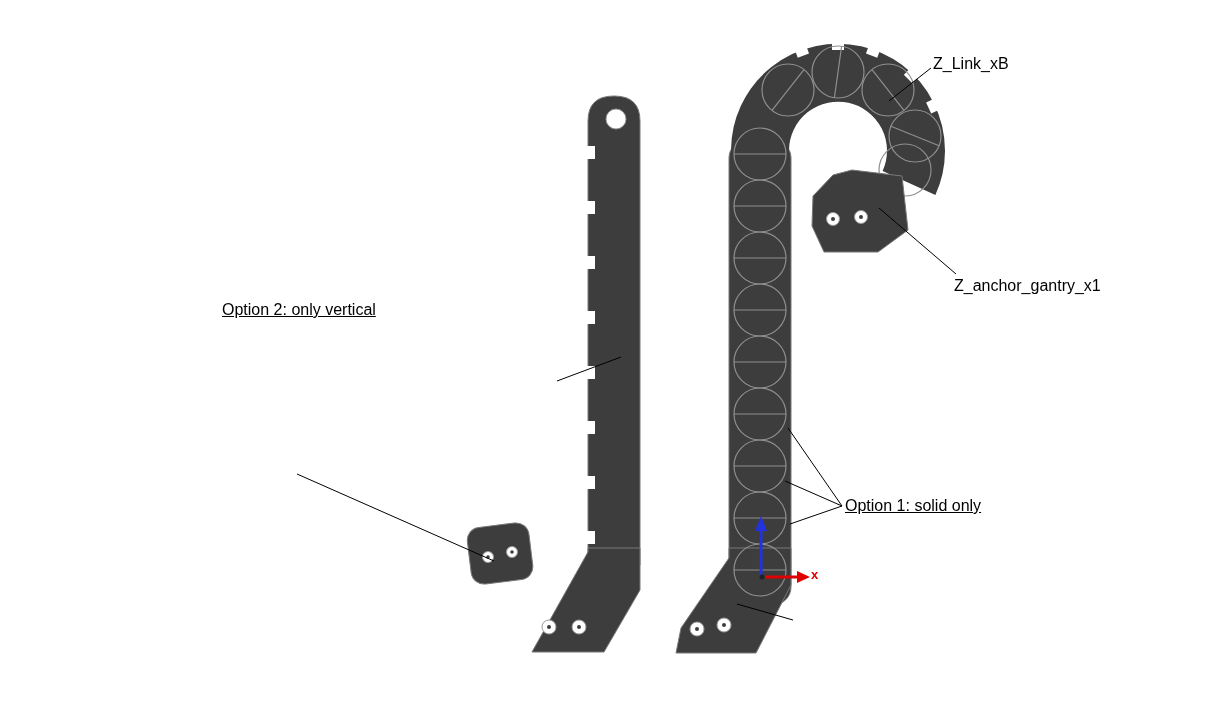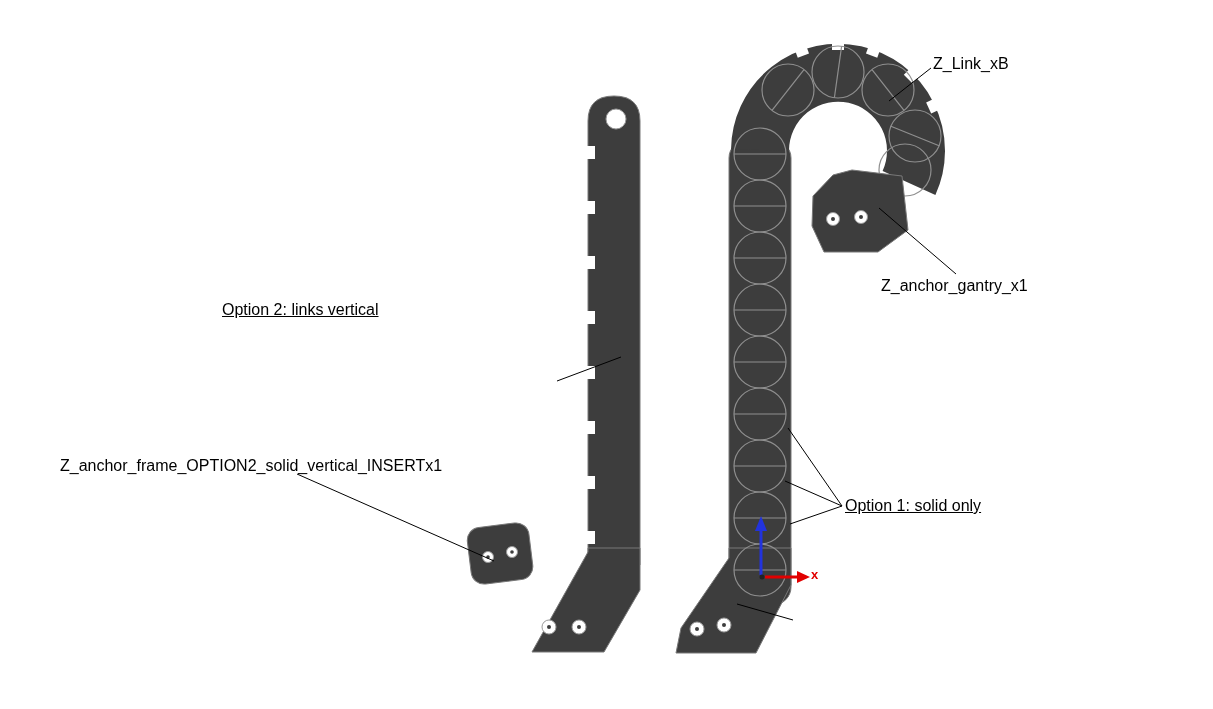--- a/index.html
+++ b/index.html
@@ -157,25 +157,24 @@
         <line x1="765" y1="577" x2="798" y2="577" stroke="#e10000" stroke-width="3"></line>
         <polygon points="810,577 797,571 797,583"></polygon>
       </g>
       <circle cx="762" cy="577" r="2.5" fill="#222222"></circle>
     </g>
 
   </svg>
 
   <div class="label" style="left:933px;top:55px">Z_Link_xB</div>
 
-  <div class="label" style="left:881px;top:277px">Z_anchor_gantry_x1</div>
+  <div class="label" style="left:954px;top:277px">Z_anchor_gantry_x1</div>
 
-  <div class="label underline" style="left:222px;top:301px">Option 2: links vertical</div>
+  <div class="label underline" style="left:222px;top:301px">Option 2: only vertical</div>
 
 
-  <div class="label" style="left:60px;top:457px">Z_anchor_frame_OPTION2_solid_vertical_INSERTx1</div>
 
   <div class="label underline" style="left:845px;top:497px">Option 1: solid only</div>
 
 
   <div class="axis-x-label">x</div>
 
 </div>
 
 </body></html>

